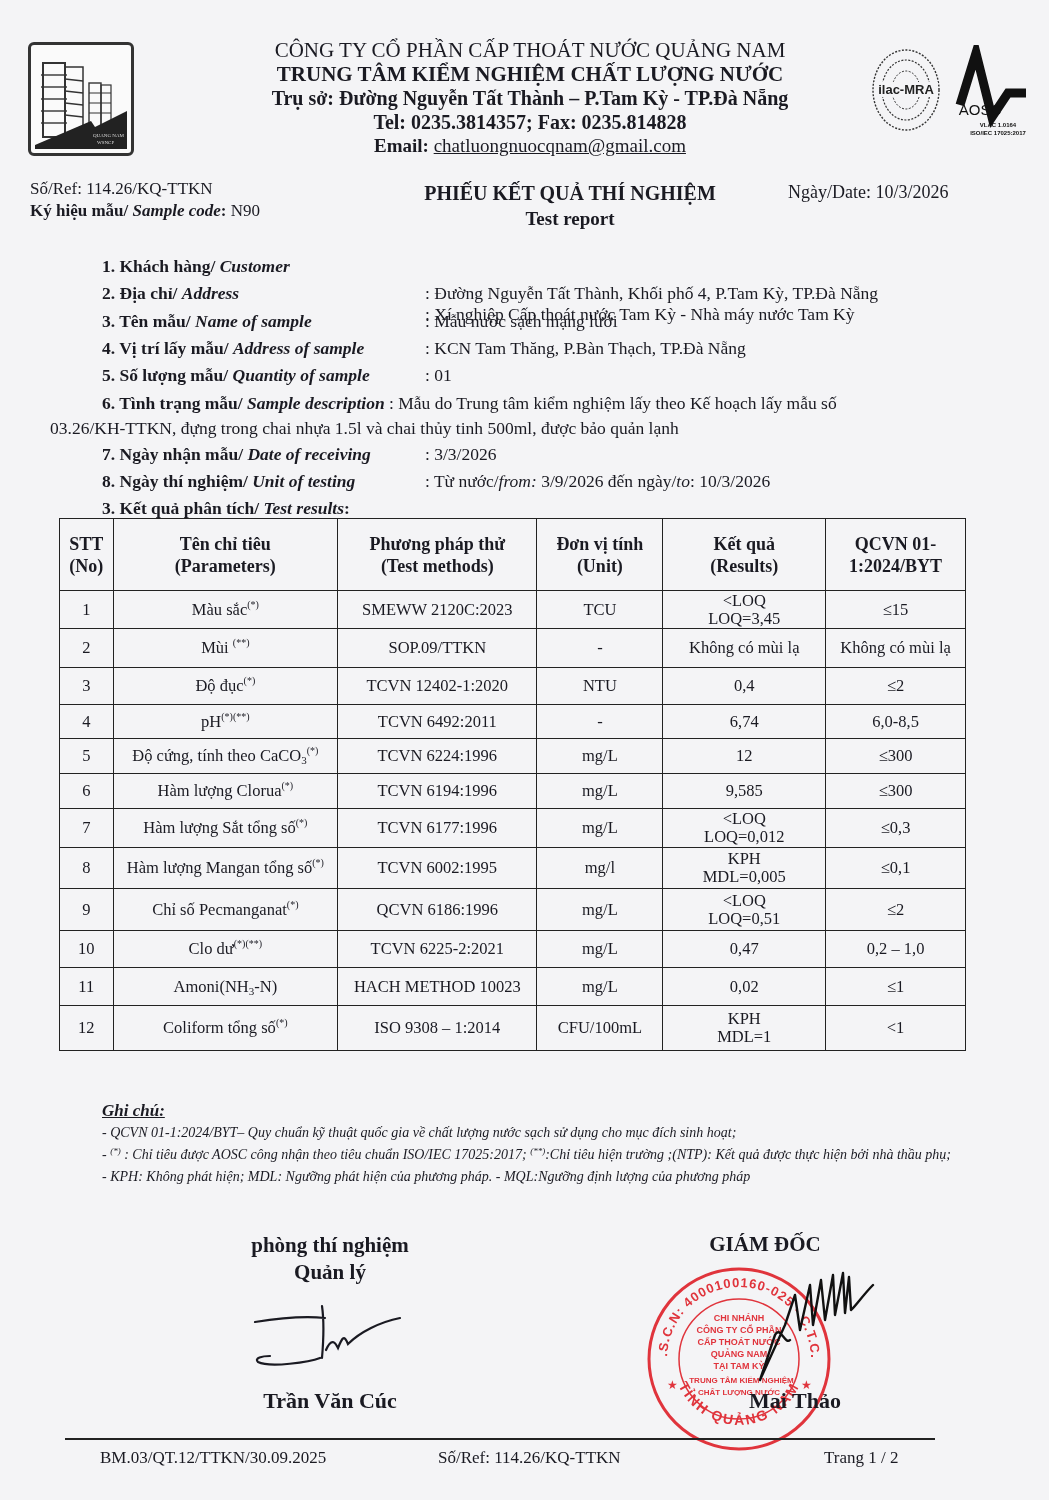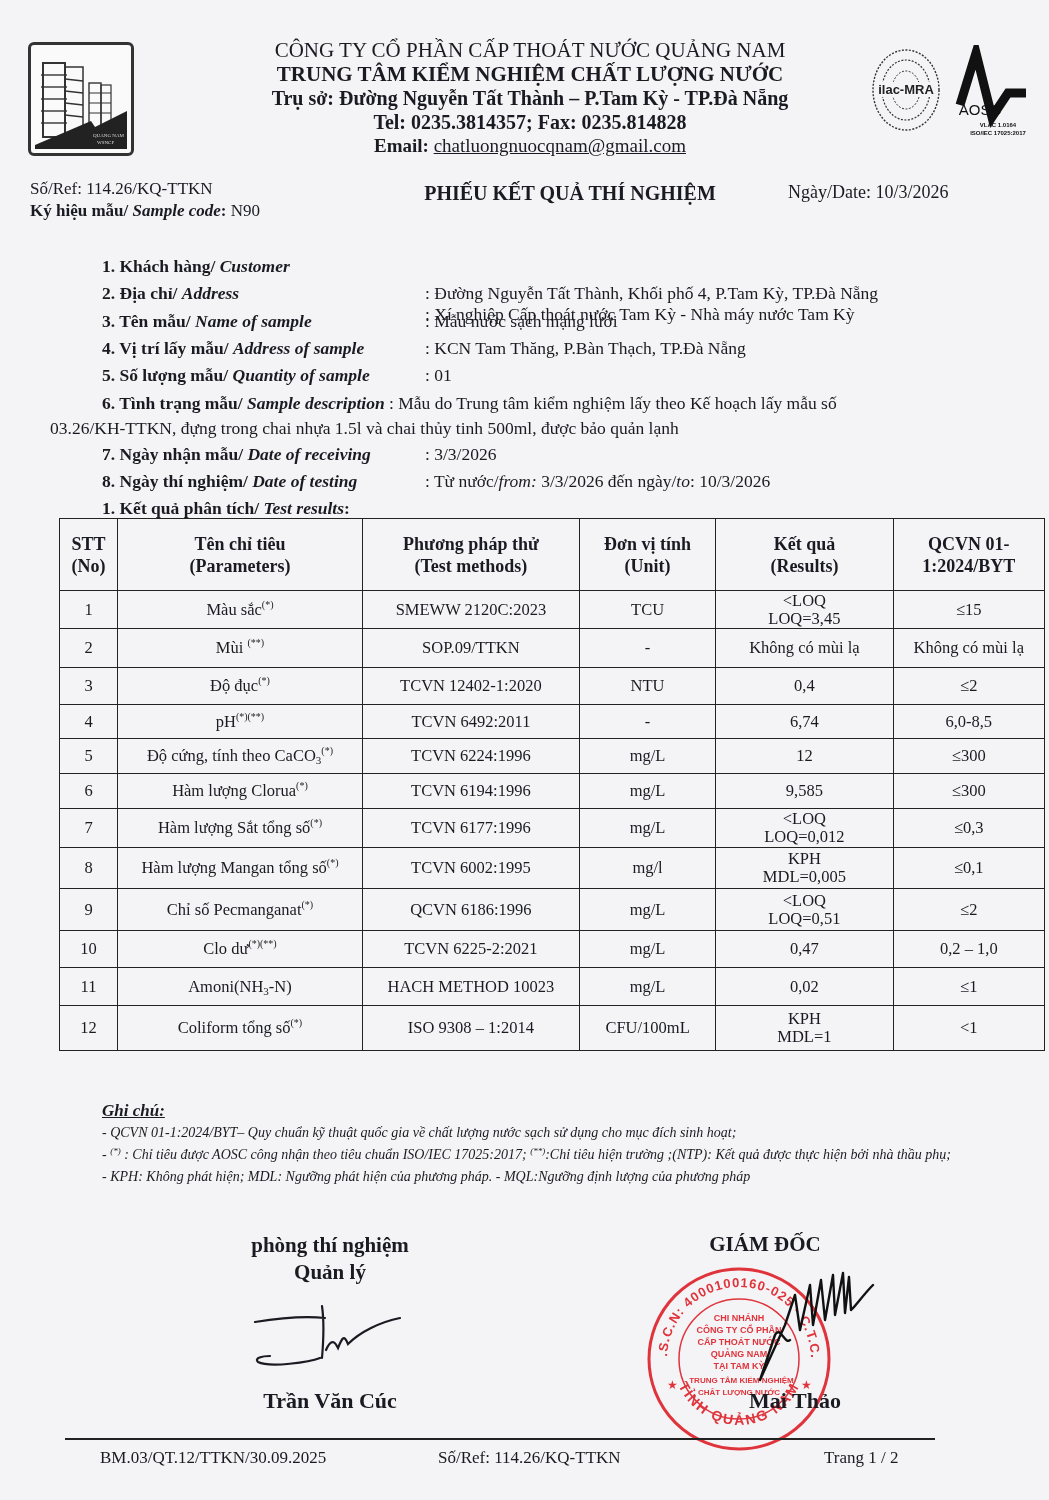--- a/index.html
+++ b/index.html
@@ -33,21 +33,21 @@
   .title-block .t2 { font-size:19px; }
   .date-block { left:788px; top:182px; font-size:18px; }
 
   .info { left:102px; font-size:17.5px; line-height:22px; }
   .info .lbl { font-weight:bold; display:inline-block; }
   .info .lbl i { font-style:italic; }
   .info .val { position:absolute; left:323px; top:0; white-space:nowrap; }
   .info .val.bold { font-weight:normal;margin-top:48px; }
 
   table.res {
-    position:absolute; left:59px; top:518px; width:986px;
+    position:absolute; left:59px; top:518px; width:907px;
     border-collapse:collapse; font-size:16.5px;
   }
   table.res td, table.res th {
     border:1.6px solid #222; text-align:center; vertical-align:middle;
     padding:0; line-height:18px;
   }
   table.res th { font-weight:bold; font-size:18px; line-height:22px; }
   table.res sup { font-size:10px; vertical-align:7px; line-height:0; }
   table.res sub { font-size:11px; vertical-align:-3px; line-height:0; }
 
@@ -124,20 +124,21 @@
     <text x="130" y="90" text-anchor="middle" font-size="6" font-weight="bold" fill="#111" font-family="Liberation Sans, sans-serif">ISO/IEC 17025:2017</text>
   </g>
 </svg>
 
 <div class="abs ref-block">
   <div><span>Số/Ref:</span> <span>114.26/KQ-TTKN</span></div>
   <div><span class="code-label">Ký hiệu mẫu/</span> <i class="code-label">Sample code</i><b>:</b> <span>N90</span></div>
 </div>
 <div class="abs title-block">
   <div class="t1">PHIẾU KẾT QUẢ THÍ NGHIỆM</div>
+  <div class="t2">Test report</div>
 </div>
 <div class="abs date-block"><span>Ngày/Date:</span> <span>10/3/2026</span></div>
 
 <div class="abs info" style="top:255px">
   <span class="lbl"><span>1. Khách hàng/ </span><i>Customer</i></span>
   <span class="val bold">: Xí nghiệp Cấp thoát nước Tam Kỳ - Nhà máy nước Tam Kỳ</span>
 </div>
 <div class="abs info" style="top:282px">
   <span class="lbl"><span>2. Địa chỉ/ </span><i>Address</i></span>
   <span class="val">: Đường Nguyễn Tất Thành, Khối phố 4, P.Tam Kỳ, TP.Đà Nẵng</span>
@@ -156,25 +157,25 @@
 </div>
 <div class="abs info" style="top:392px; width:880px">
   <span class="lbl"><span>6. Tình trạng mẫu/ </span><i>Sample description</i></span><span> : Mẫu do Trung tâm kiểm nghiệm lấy theo Kế hoạch lấy mẫu số</span>
 </div>
 <div class="abs info" style="top:417px; left:50px">03.26/KH-TTKN, đựng trong chai nhựa 1.5l và chai thủy tinh 500ml, được bảo quản lạnh</div>
 <div class="abs info" style="top:443px">
   <span class="lbl"><span>7. Ngày nhận mẫu/ </span><i>Date of receiving</i></span>
   <span class="val">: 3/3/2026</span>
 </div>
 <div class="abs info" style="top:470px">
-  <span class="lbl"><span>8. Ngày thí nghiệm/ </span><i>Date of testing</i></span>
-  <span class="val"><span>: Từ nước/</span><i>from:</i><span> 3/3/2026  đến ngày/</span><i>to</i><span>: 10/3/2026</span></span>
+  <span class="lbl"><span>8. Ngày thí nghiệm/ </span><i>Unit of testing</i></span>
+  <span class="val"><span>: Từ nước/</span><i>from:</i><span> 3/9/2026  đến ngày/</span><i>to</i><span>: 10/3/2026</span></span>
 </div>
 <div class="abs info" style="top:497px">
-  <span class="lbl"><span>1. Kết quả phân tích/ </span><i>Test results</i><span>:</span></span>
+  <span class="lbl"><span>3. Kết quả phân tích/ </span><i>Test results</i><span>:</span></span>
 </div>
 
 <table class="res">
   <colgroup>
     <col style="width:54px">
       <col style="width:228px">
       <col style="width:202px">
     <col style="width:127px">
       <col style="width:165px">
       <col style="width:141px">

